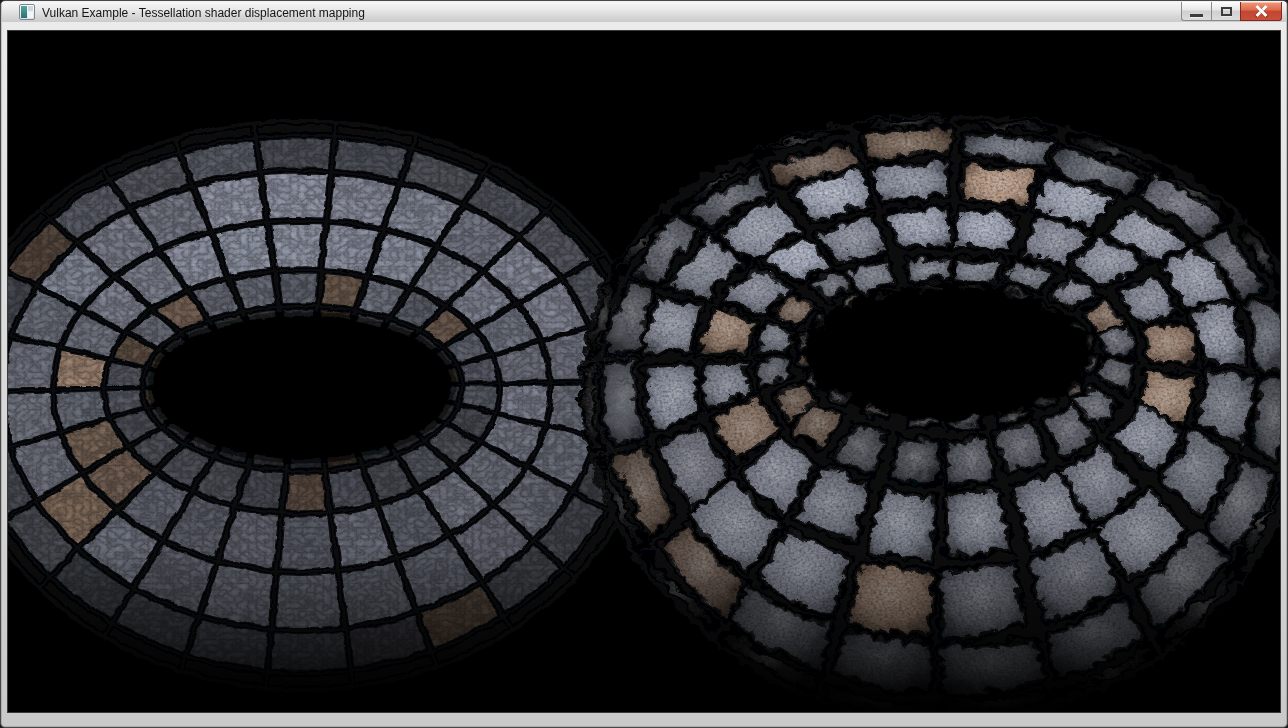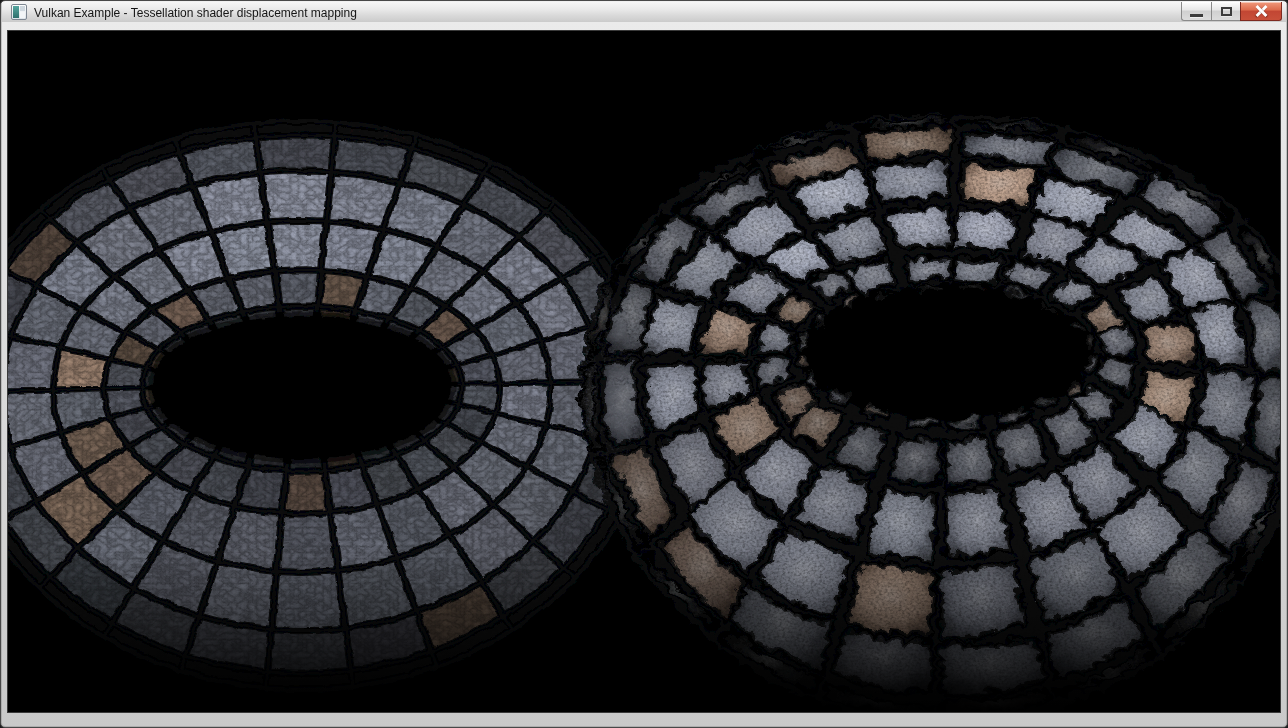--- a/index.html
+++ b/index.html
@@ -6,21 +6,21 @@
   *{box-sizing:border-box;}
   .stage{position:relative;width:1288px;height:728px;overflow:hidden;
          font-family:"Liberation Sans","DejaVu Sans",sans-serif;}
   
   .window{position:absolute;inset:0;border-radius:5px;overflow:hidden;
           background:linear-gradient(#ececec,#c9c9c9);
           border:1px solid #484848;
           box-shadow:inset 0 1px 0 rgba(255,255,255,.75), inset 0 0 0 1px rgba(120,120,120,.35);}
   .titlebar{position:absolute;top:1px;left:1px;right:1px;height:20px;
             background:linear-gradient(#f6f6f6 0%,#eaeaea 35%,#d8d8d8 70%,#cbcbcb 100%);
-            display:flex;align-items:center;}
+            display:flex;align-items:center;padding-left:8px;}
   .app-icon{width:16px;height:16px;margin:0 7px 0 9px;position:relative;flex:0 0 auto;
             background:linear-gradient(#fdfefe,#dce3e9);border:1px solid #7d8691;border-radius:2px;}
   .app-icon .pane-a{position:absolute;left:1px;top:1px;bottom:1px;width:6px;
                     background:linear-gradient(#56a7a0,#2e6f6d);}
   .app-icon .pane-b{position:absolute;left:8px;top:1px;right:1px;height:5px;background:#cfd8df;}
   .app-icon .pane-c{position:absolute;left:8px;top:7px;right:1px;bottom:1px;background:#f2f5f7;}
   .title-text{font-size:12px;color:#151515;white-space:nowrap;padding-top:1px;}
   .controls{position:absolute;top:0;right:4px;height:20px;display:flex;}
   .btn{height:19px;border:1px solid #8a8a8a;border-top:none;
        background:linear-gradient(#fdfdfd 0%,#e6e6e6 45%,#d0d0d0 50%,#dcdcdc 100%);

